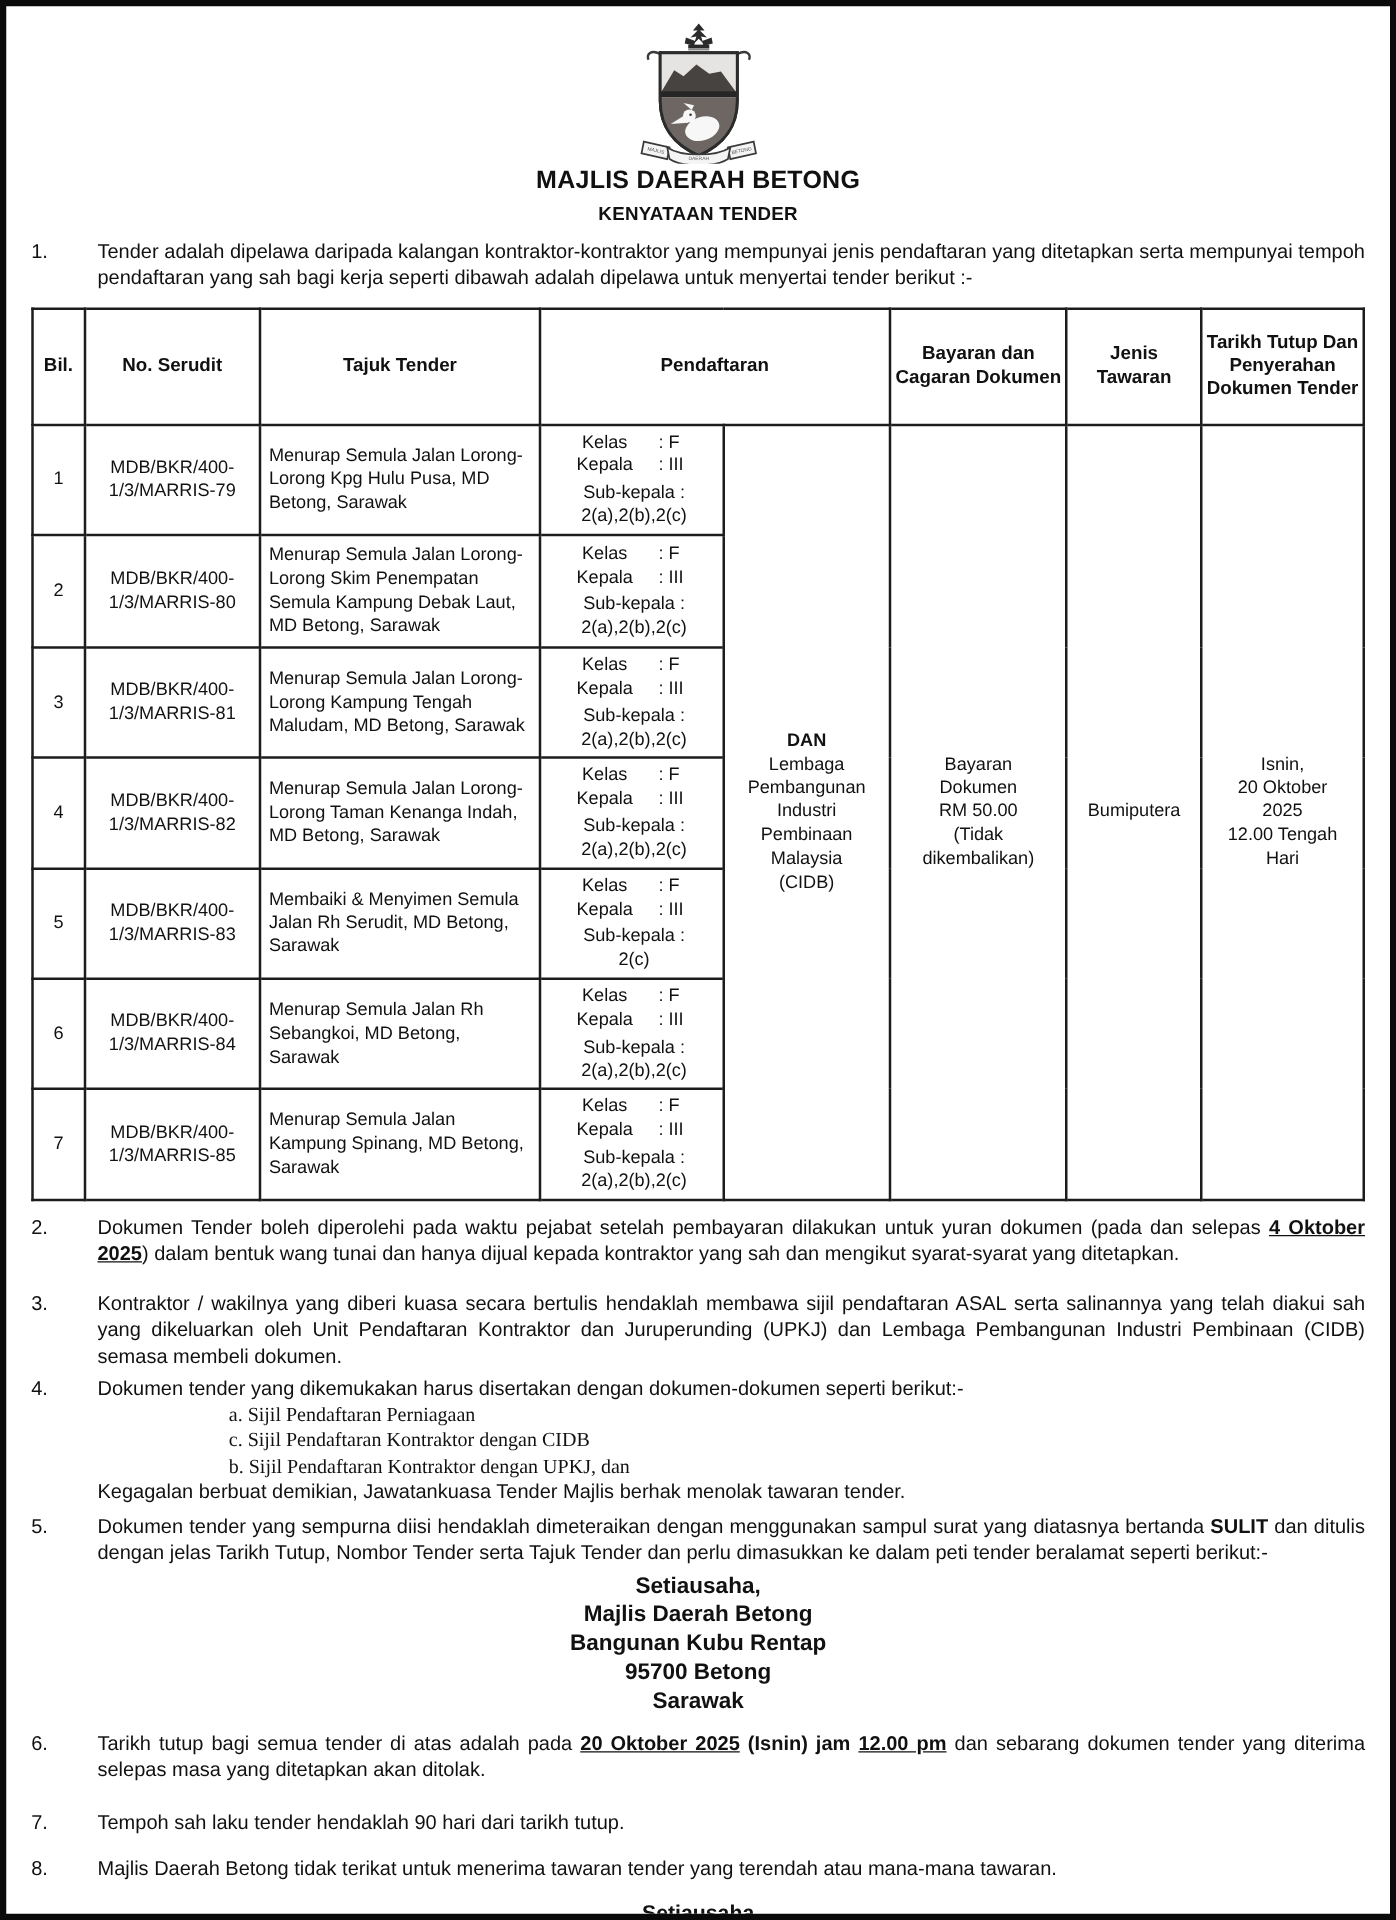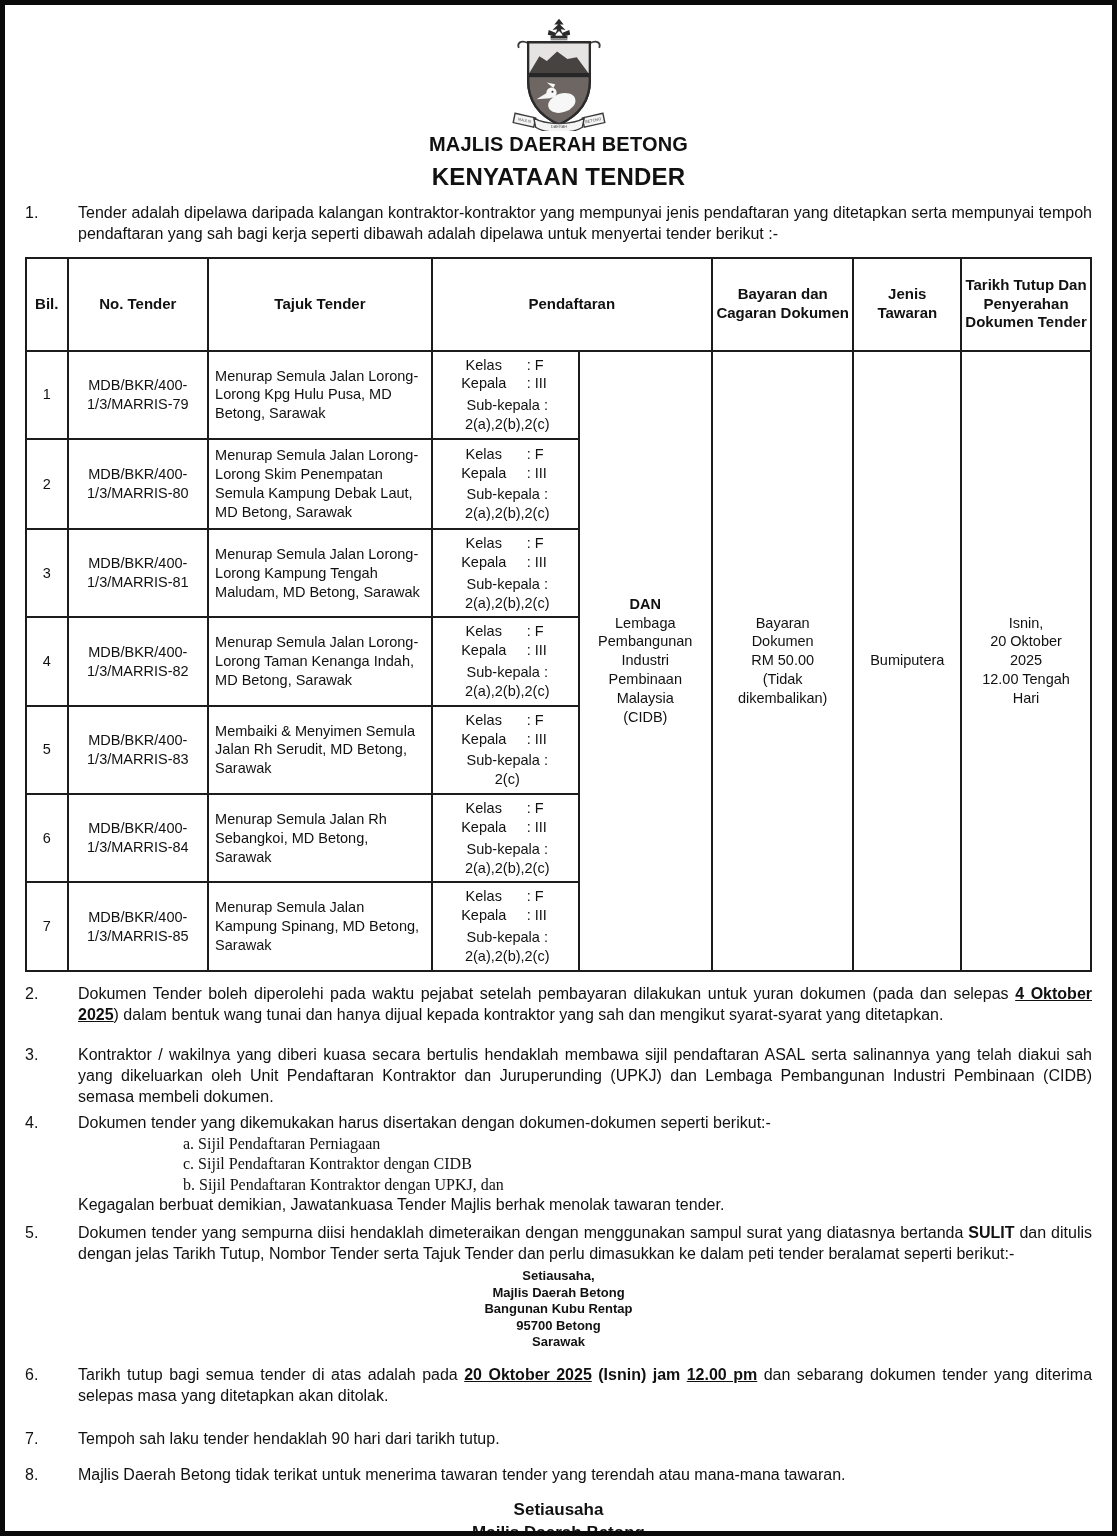--- a/index.html
+++ b/index.html
@@ -14,21 +14,21 @@
     background:#fff;
     border:5px solid #0a0a0a;
     padding:12px 20px 8px 20px;
     overflow:hidden;
     position:relative;
   }
   
   .masthead { text-align:center; }
   .crest { display:block; margin:0 auto; }
   .org-title { font-size:20px; font-weight:bold; letter-spacing:.2px; margin-top:2px; }
-  .doc-title { font-size:24px; font-weight:bold; letter-spacing:.2px; margin-top:7px; }
+  .doc-title { font-size:15px; font-weight:bold; letter-spacing:.2px; margin-top:7px; }
   
   .para {
     display:grid;
     grid-template-columns:53px 1fr;
     font-size:16px;
     line-height:1.3;
   }
   .para .num { }
   .para .ptext { text-align:justify; }
   .mt-intro { margin-top:12px; }
@@ -78,21 +78,21 @@
   .gap-p2 { margin-top:12px; }
   .gap-p3 { margin-top:20px; }
   .gap-p4 { margin-top:5px; }
   .gap-p5 { margin-top:7px; }
   .gap-p6 { margin-top:14px; }
   .gap-p7 { margin-top:22px; }
   .gap-p8 { margin-top:16px; }
   .address-block {
     text-align:center;
     font-weight:bold;
-    font-size:13px;
+    font-size:18px;
     line-height:1.27;
     white-space:pre-line;
     margin-top:4px;
   }
   .sign-block {
     text-align:center;
     font-weight:bold;
     font-size:17px;
     line-height:1.32;
     white-space:pre-line;
@@ -165,21 +165,21 @@
         <col style="width:21.0%">
       <col style="width:13.8%">
         <col style="width:12.5%">
         <col style="width:13.3%">
       <col style="width:10.1%">
         <col style="width:12.2%">
     </colgroup>
     <thead>
       <tr>
         <th>Bil.</th>
-        <th>No. Tender</th>
+        <th>No. Serudit</th>
         <th>Tajuk Tender</th>
         <th colspan="2">Pendaftaran</th>
         <th>Bayaran dan Cagaran Dokumen</th>
         <th>Jenis Tawaran</th>
         <th>Tarikh Tutup Dan Penyerahan Dokumen Tender</th>
       </tr>
     </thead>
     <tbody>
       <tr class="r1">
         <td class="c-bil">1</td>

